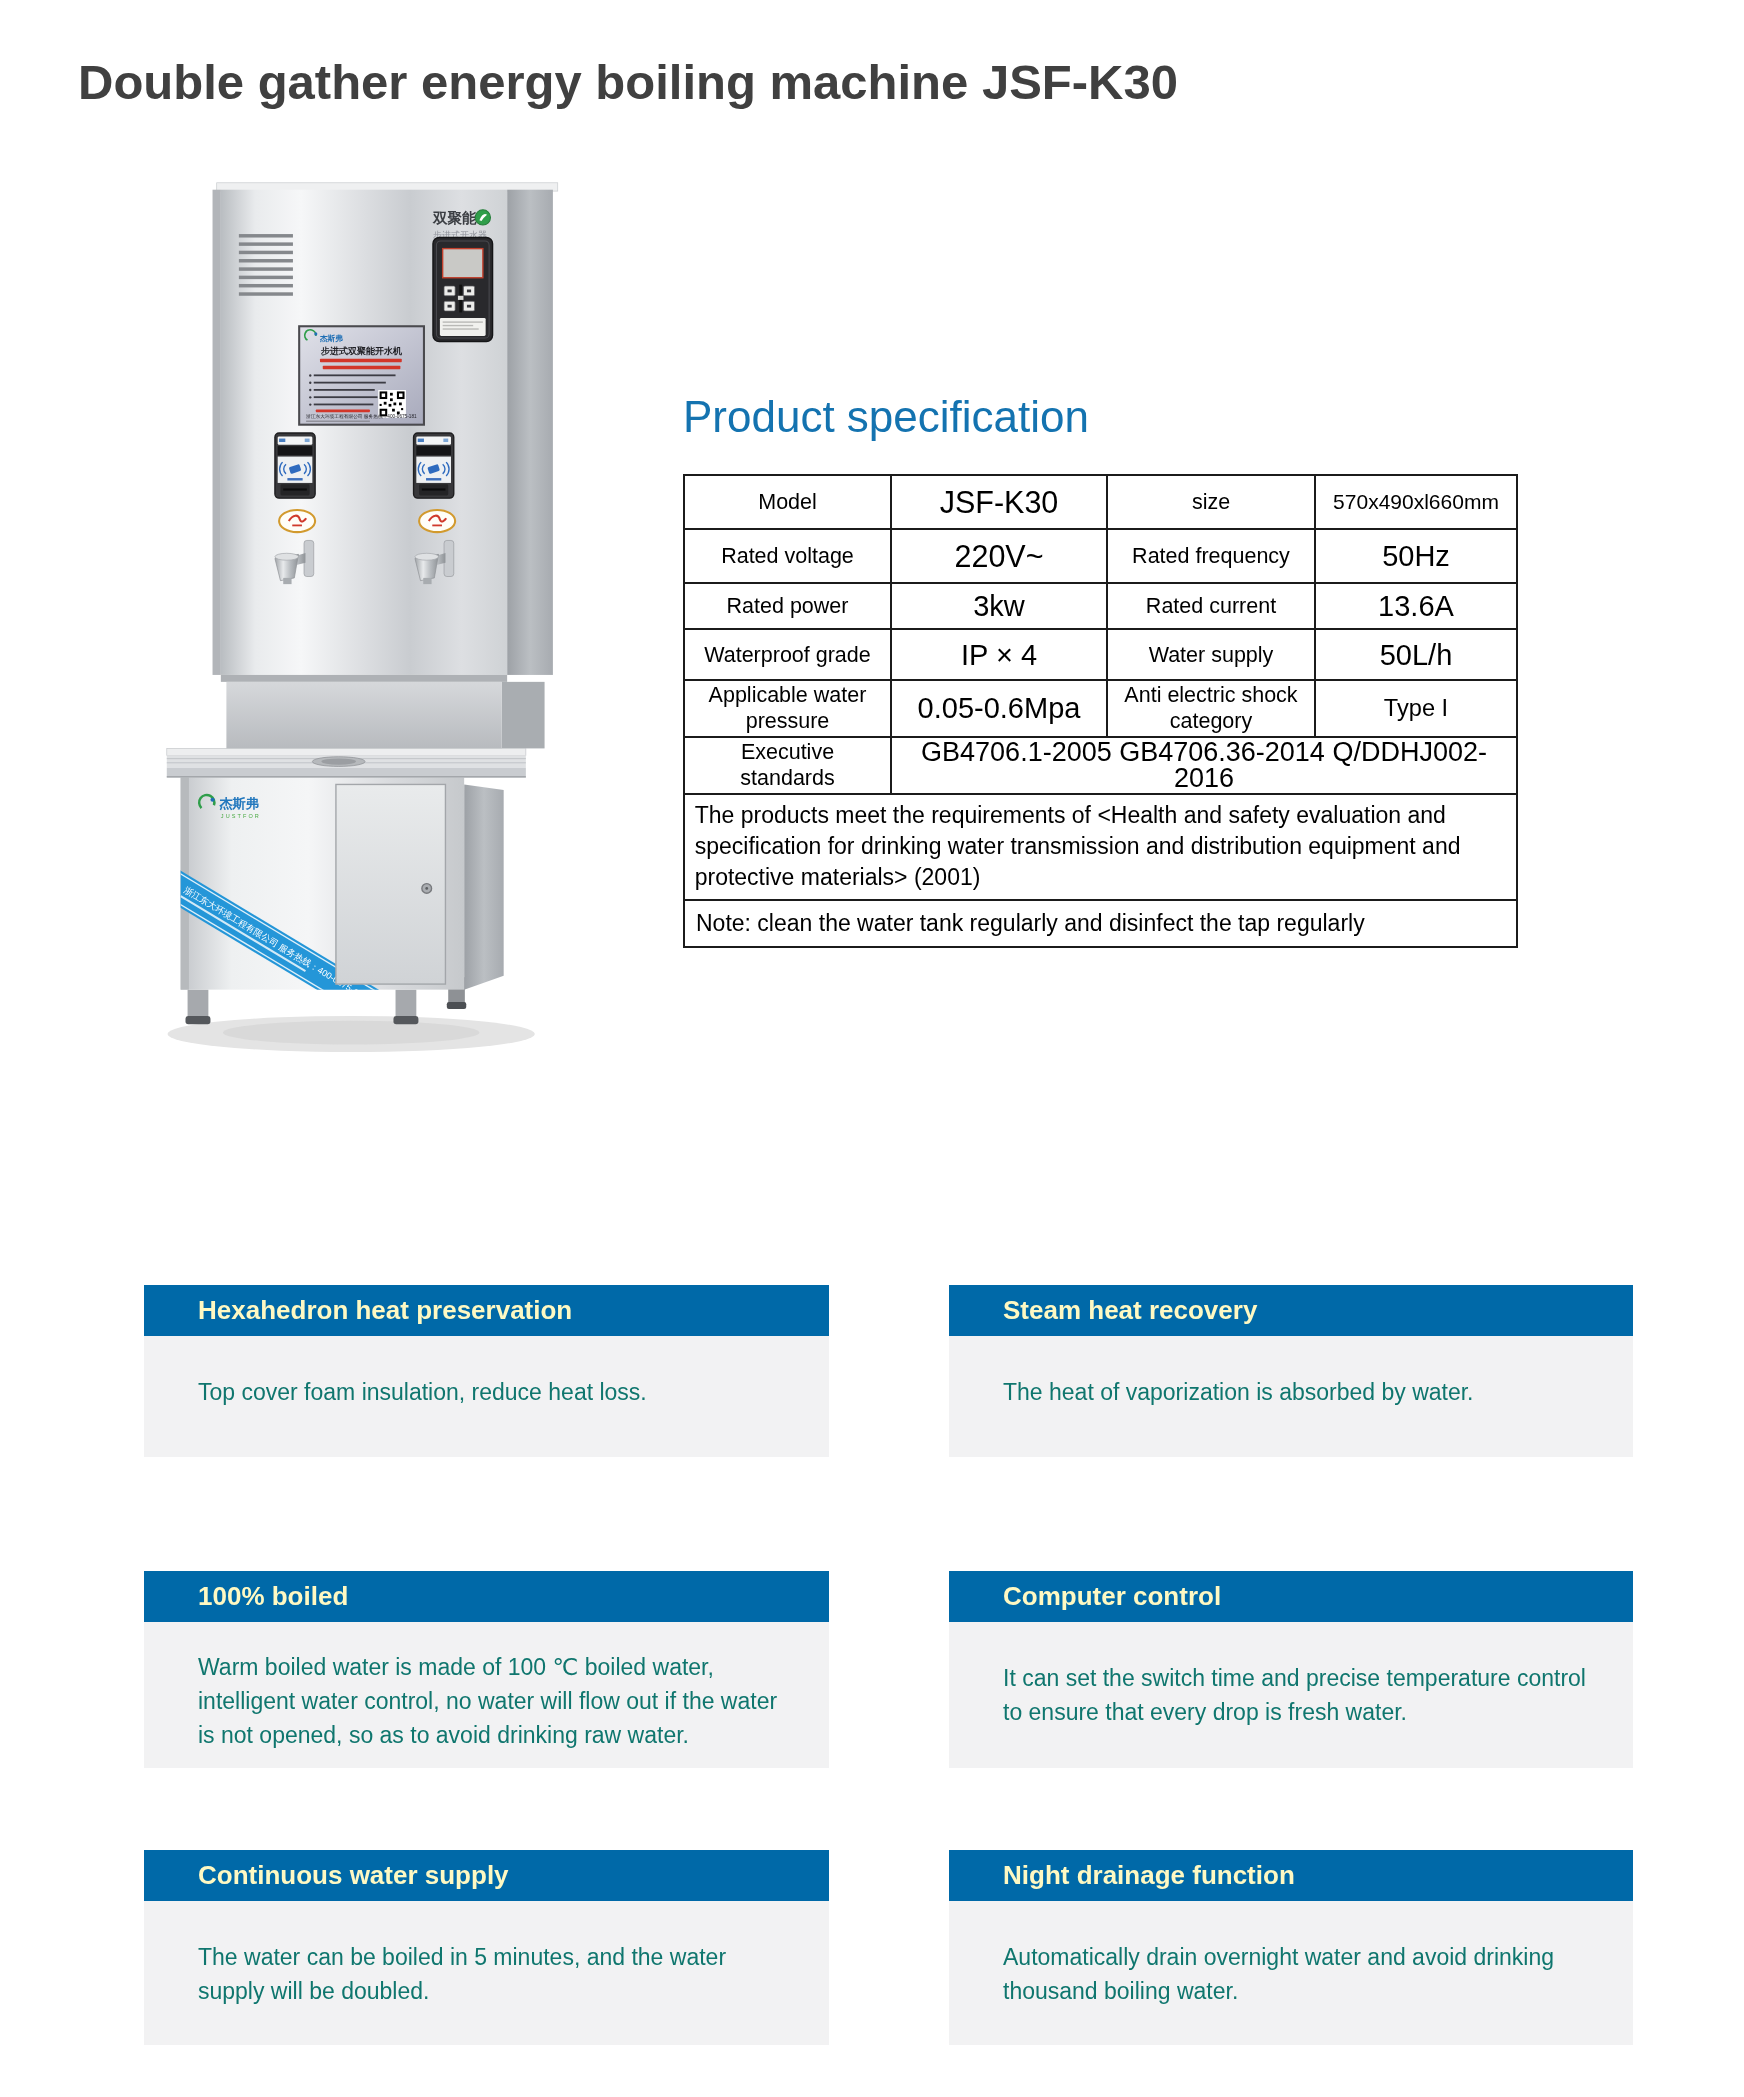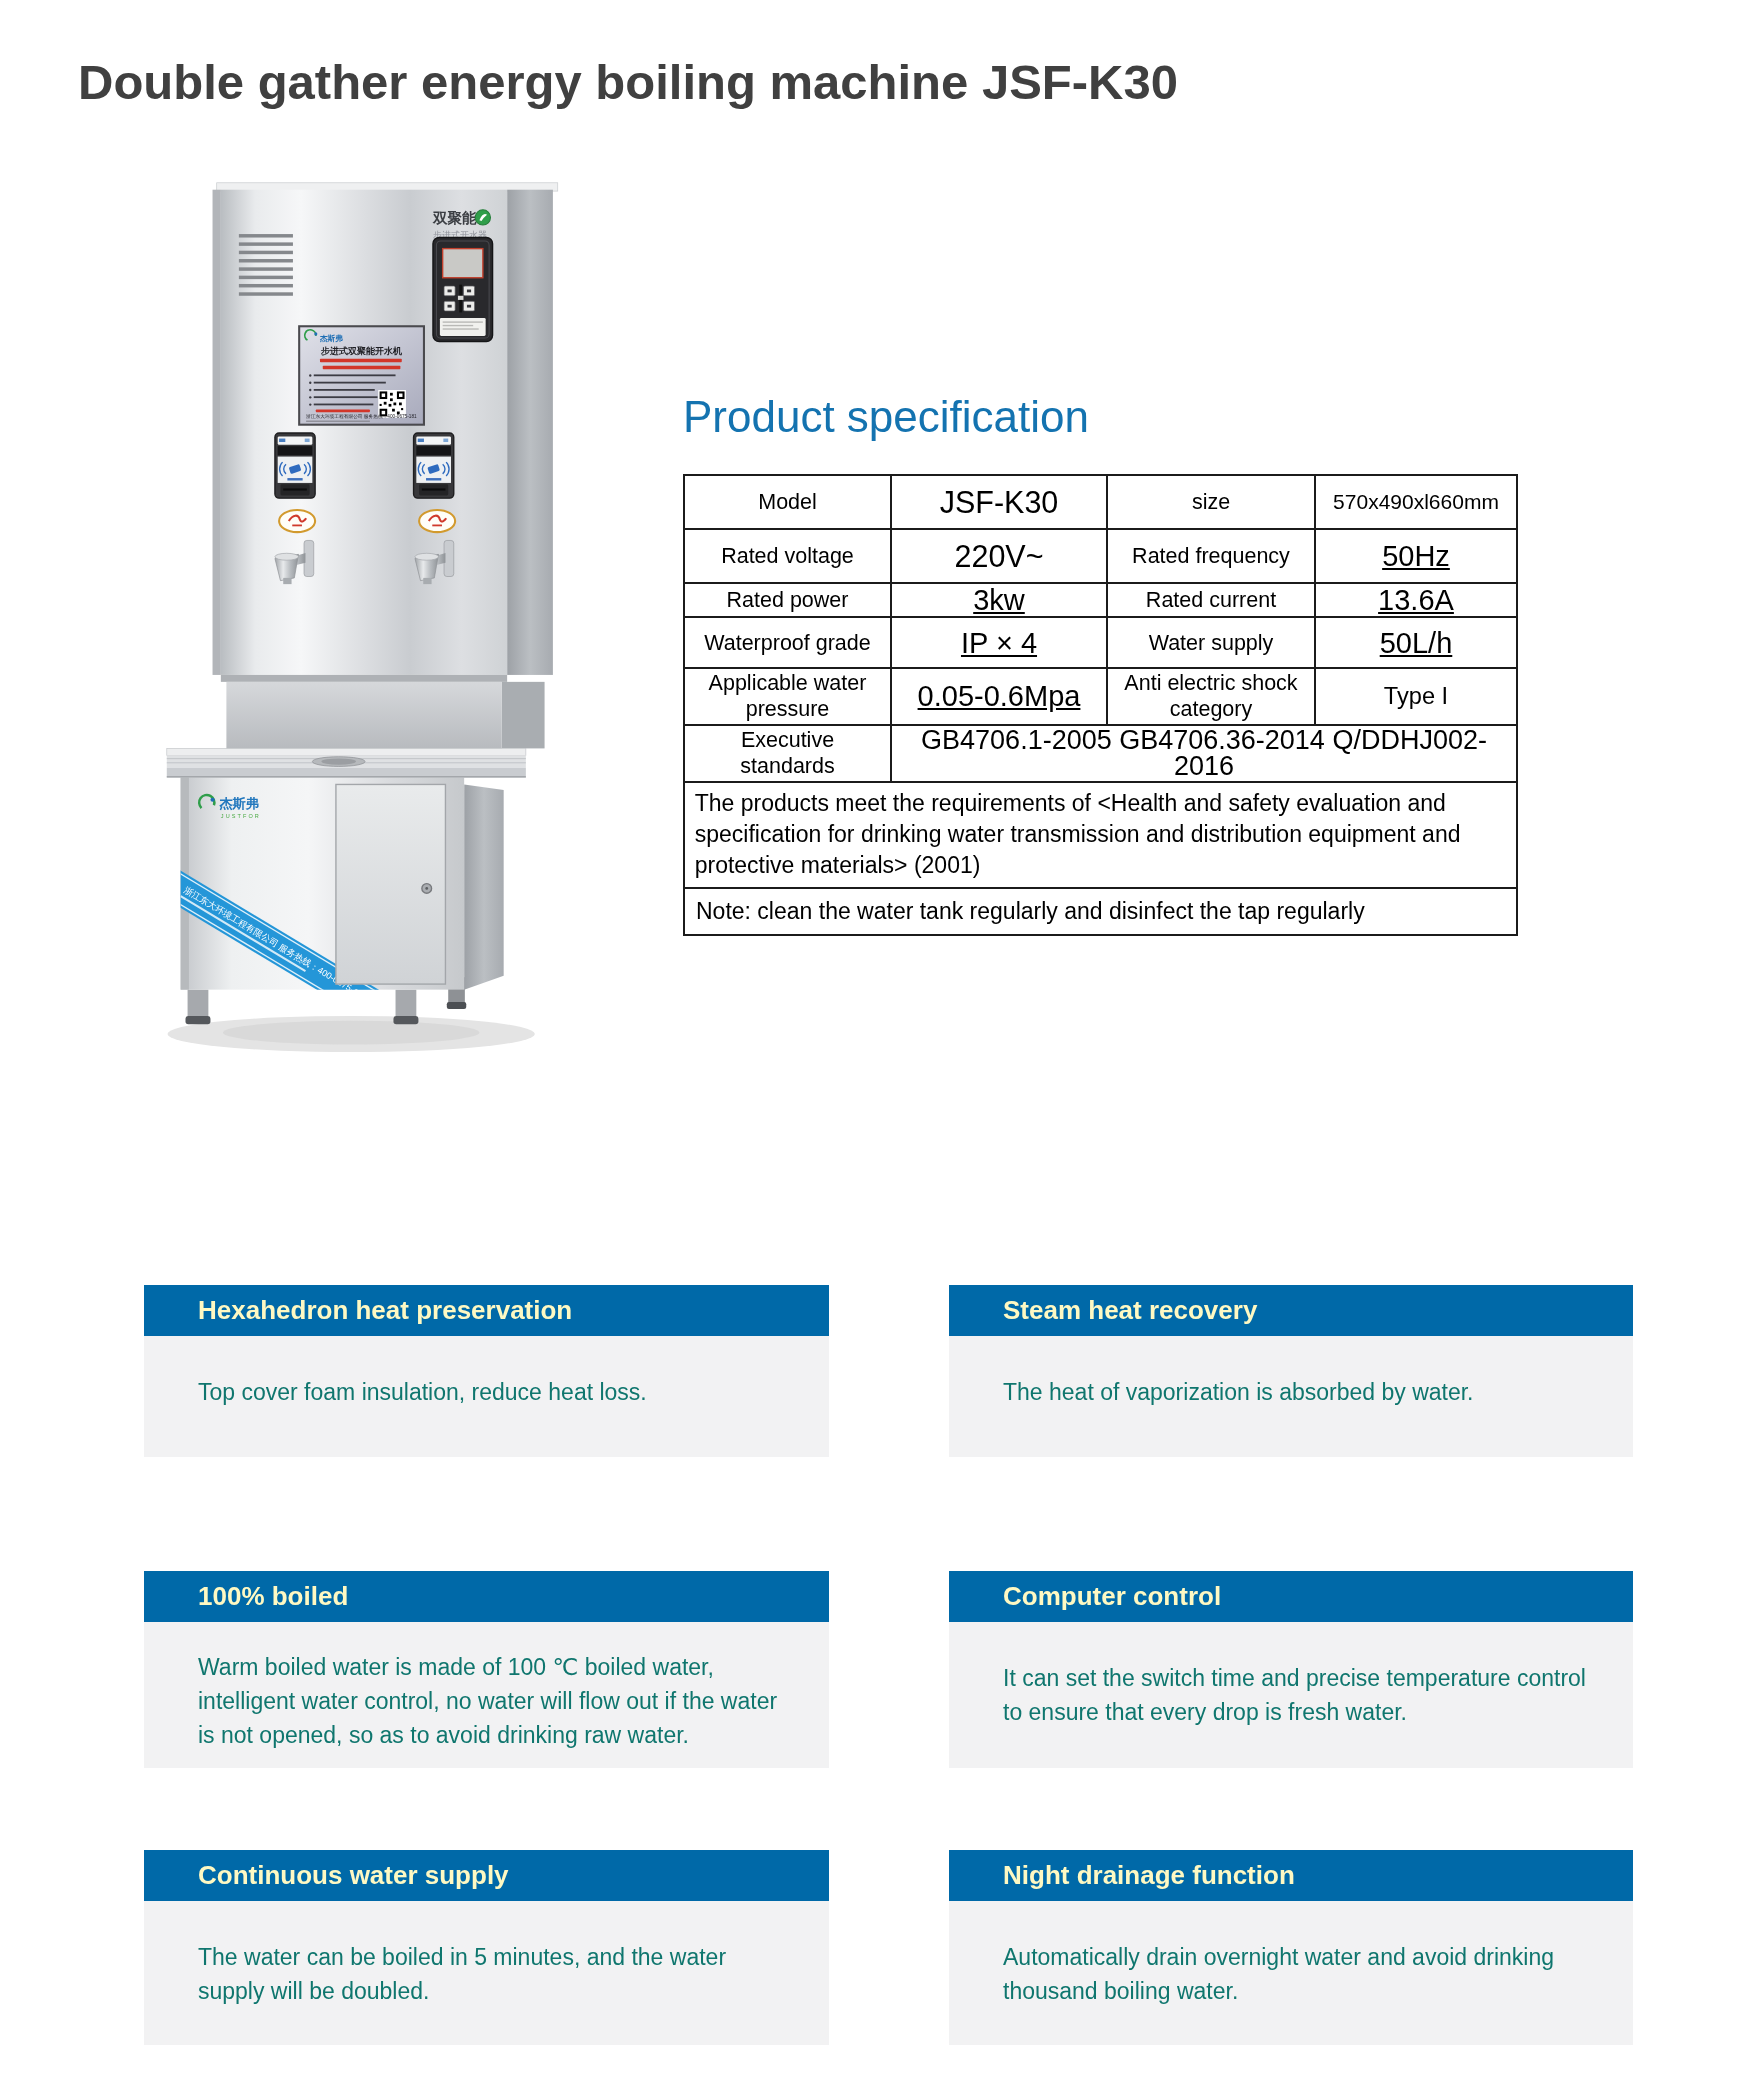--- a/index.html
+++ b/index.html
@@ -10,21 +10,21 @@
 
   .spec-heading{position:absolute;left:683px;top:392px;font-size:44px;color:#1473b0;}
 
   
   .machine{position:absolute;left:157px;top:180px;width:423px;height:915px;}
 
   
   .spec-table-wrap{position:absolute;left:683px;top:474px;width:832px;}
   table.spec{border-collapse:collapse;width:832px;table-layout:fixed;}
   table.spec td{border:2.1px solid #1b1b1b;text-align:center;vertical-align:middle;padding:1.4px 4.2px;font-size:21.5px;line-height:26px;}
-  table.spec td.val{font-size:29px;text-decoration:underline;}
+  table.spec td.val{font-size:29px;}
   table.spec td.val-lg{font-size:30.5px;}
   table.spec td.val-dim{font-size:21px;padding:1.4px 1.4px;}
   table.spec td.val-sm{font-size:23.6px;}
   table.spec td.val-xs{font-size:23px;line-height:26px;}
   table.spec td.val-gb{font-size:27px;}
   table.spec td.para{text-align:left;font-size:23px;line-height:31px;padding:5.5px 9.7px;}
   table.spec td.note{text-align:left;font-size:23px;padding:2.8px 11px;}
   .narrow-label{display:inline-block;width:111px;}
 
   
@@ -313,21 +313,21 @@
           <td class="val-lg">JSF-K30</td>
           <td>size</td>
           <td class="val-dim">570x490xl660mm</td>
         </tr>
         <tr style="height:54px">
           <td>Rated voltage</td>
           <td class="val-lg">220V~</td>
           <td>Rated frequency</td>
           <td class="val">50Hz</td>
         </tr>
-        <tr style="height:34px">
+        <tr style="height:46px">
           <td>Rated power</td>
           <td class="val">3kw</td>
           <td>Rated current</td>
           <td class="val">13.6A</td>
         </tr>
         <tr style="height:51px">
           <td>Waterproof grade</td>
           <td class="val">IP × 4</td>
           <td>Water supply</td>
           <td class="val">50L/h</td>

